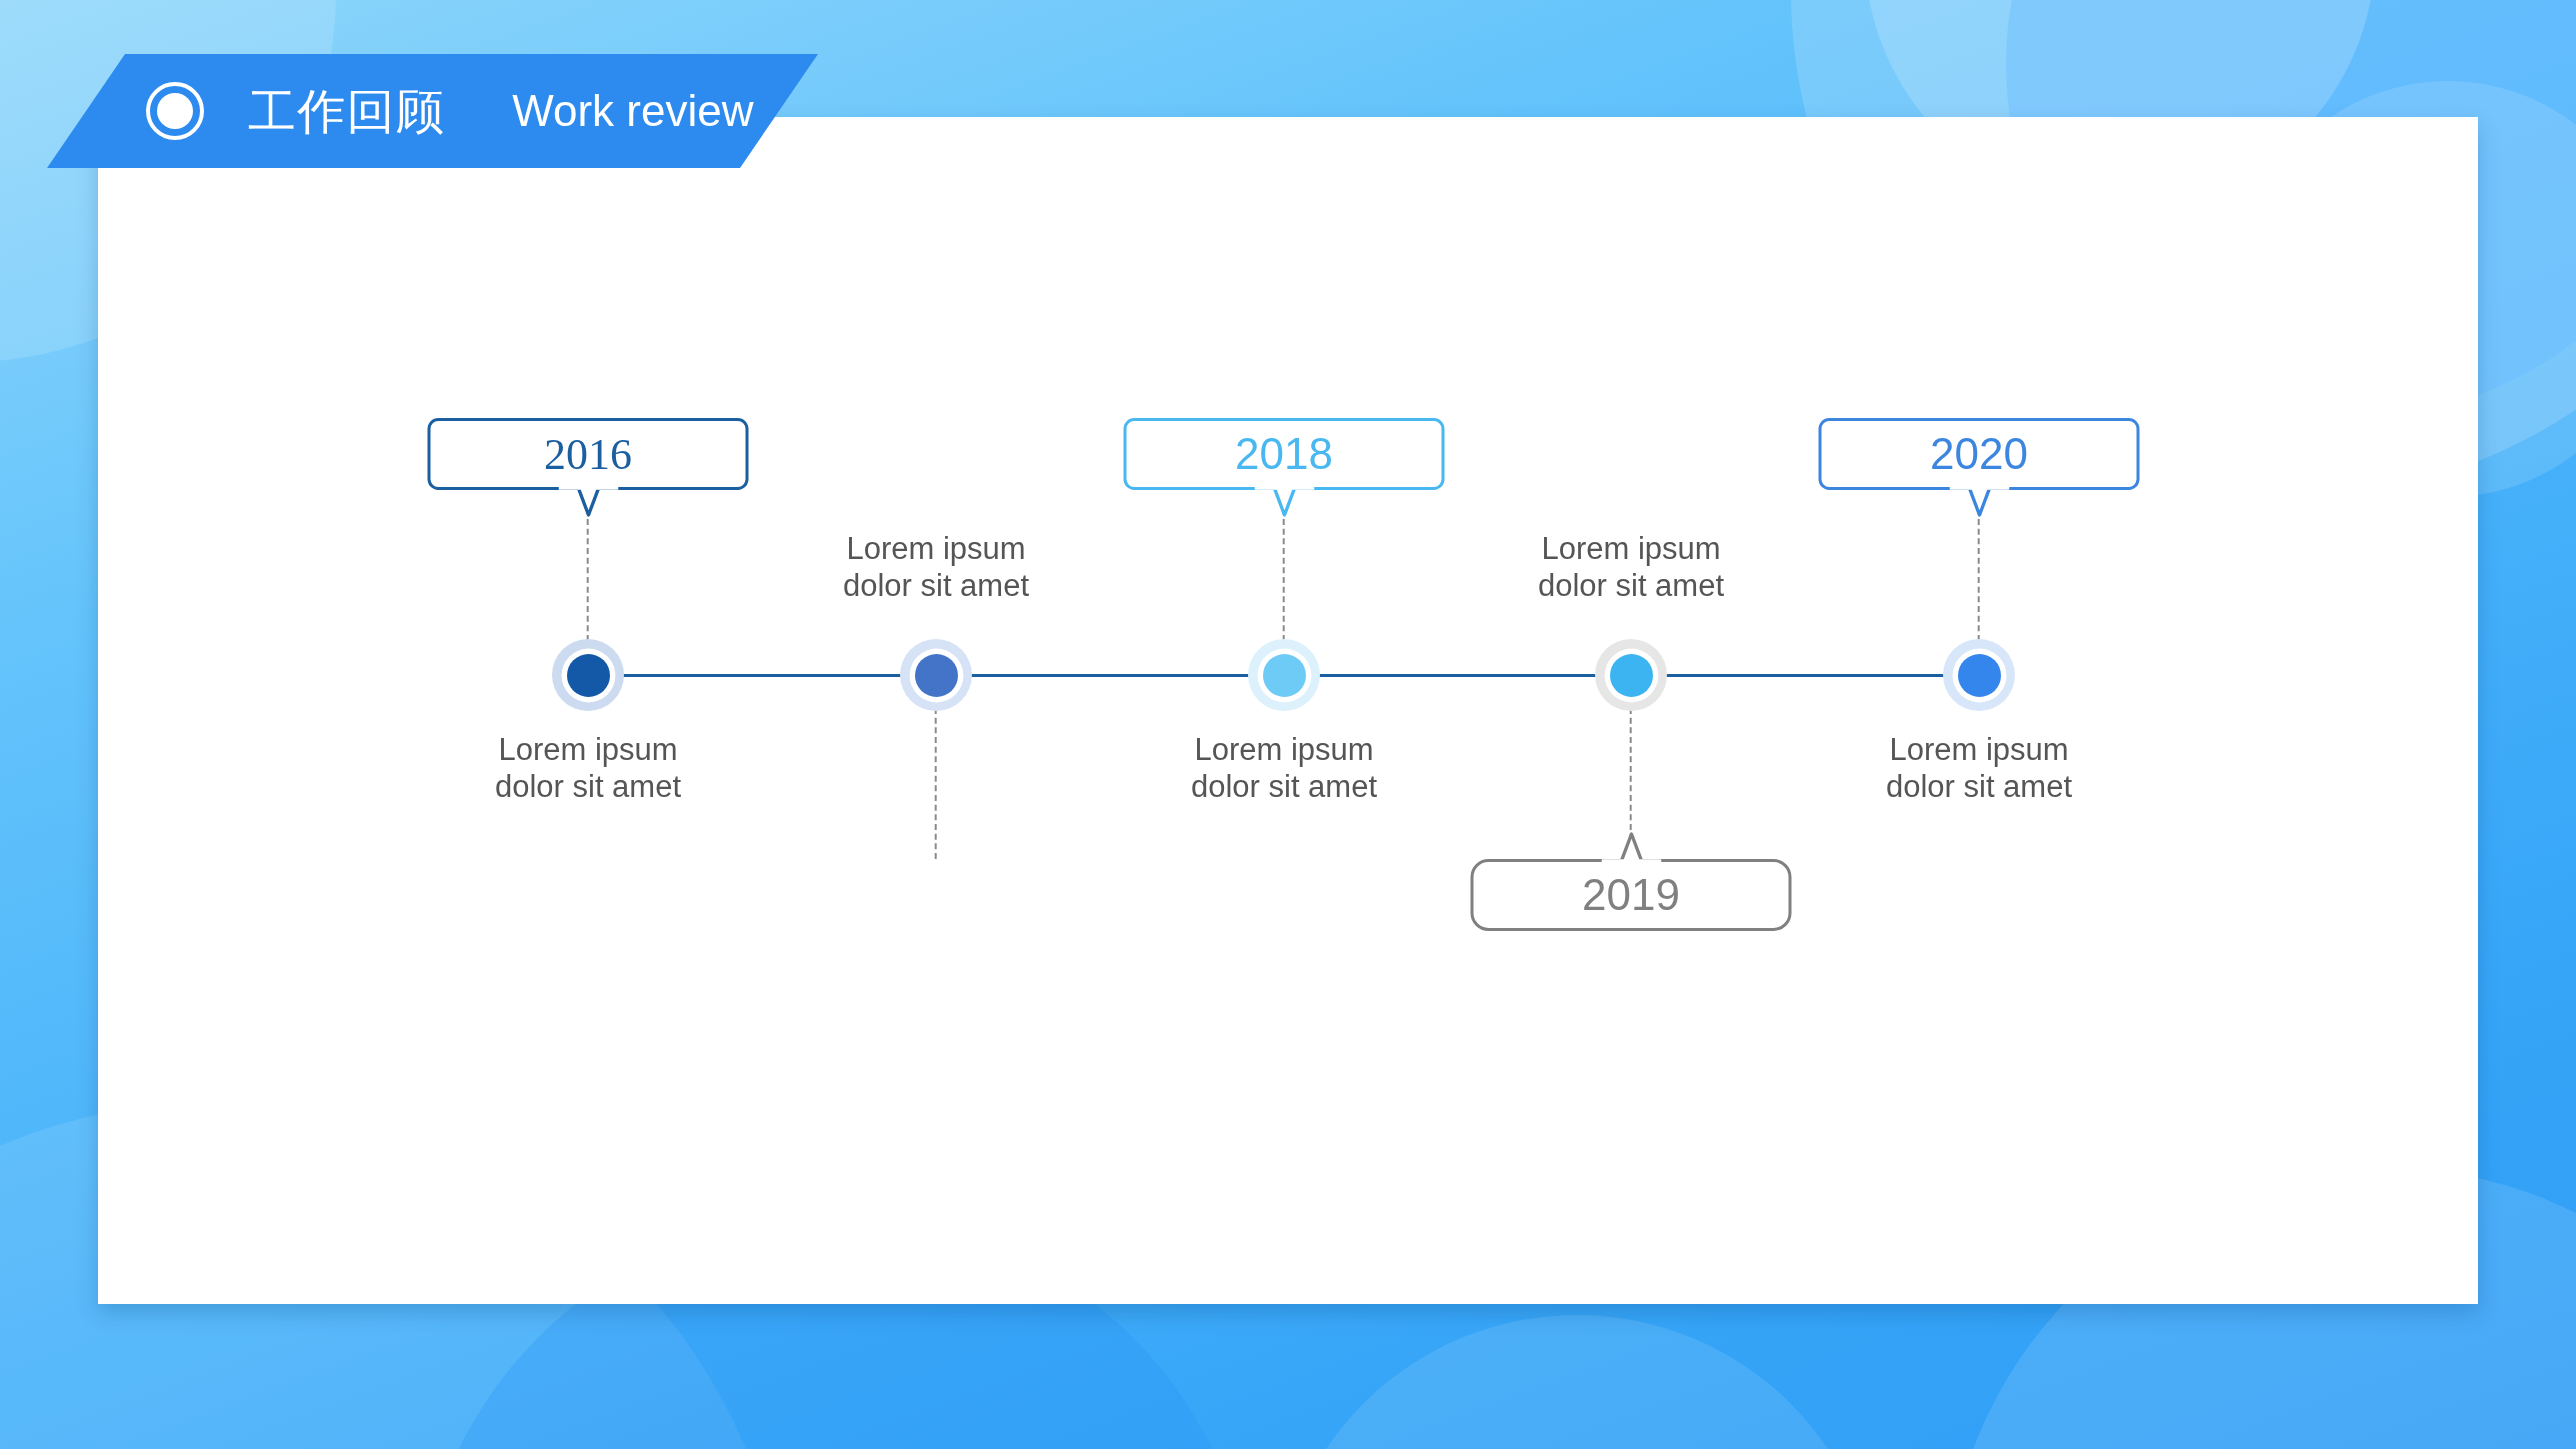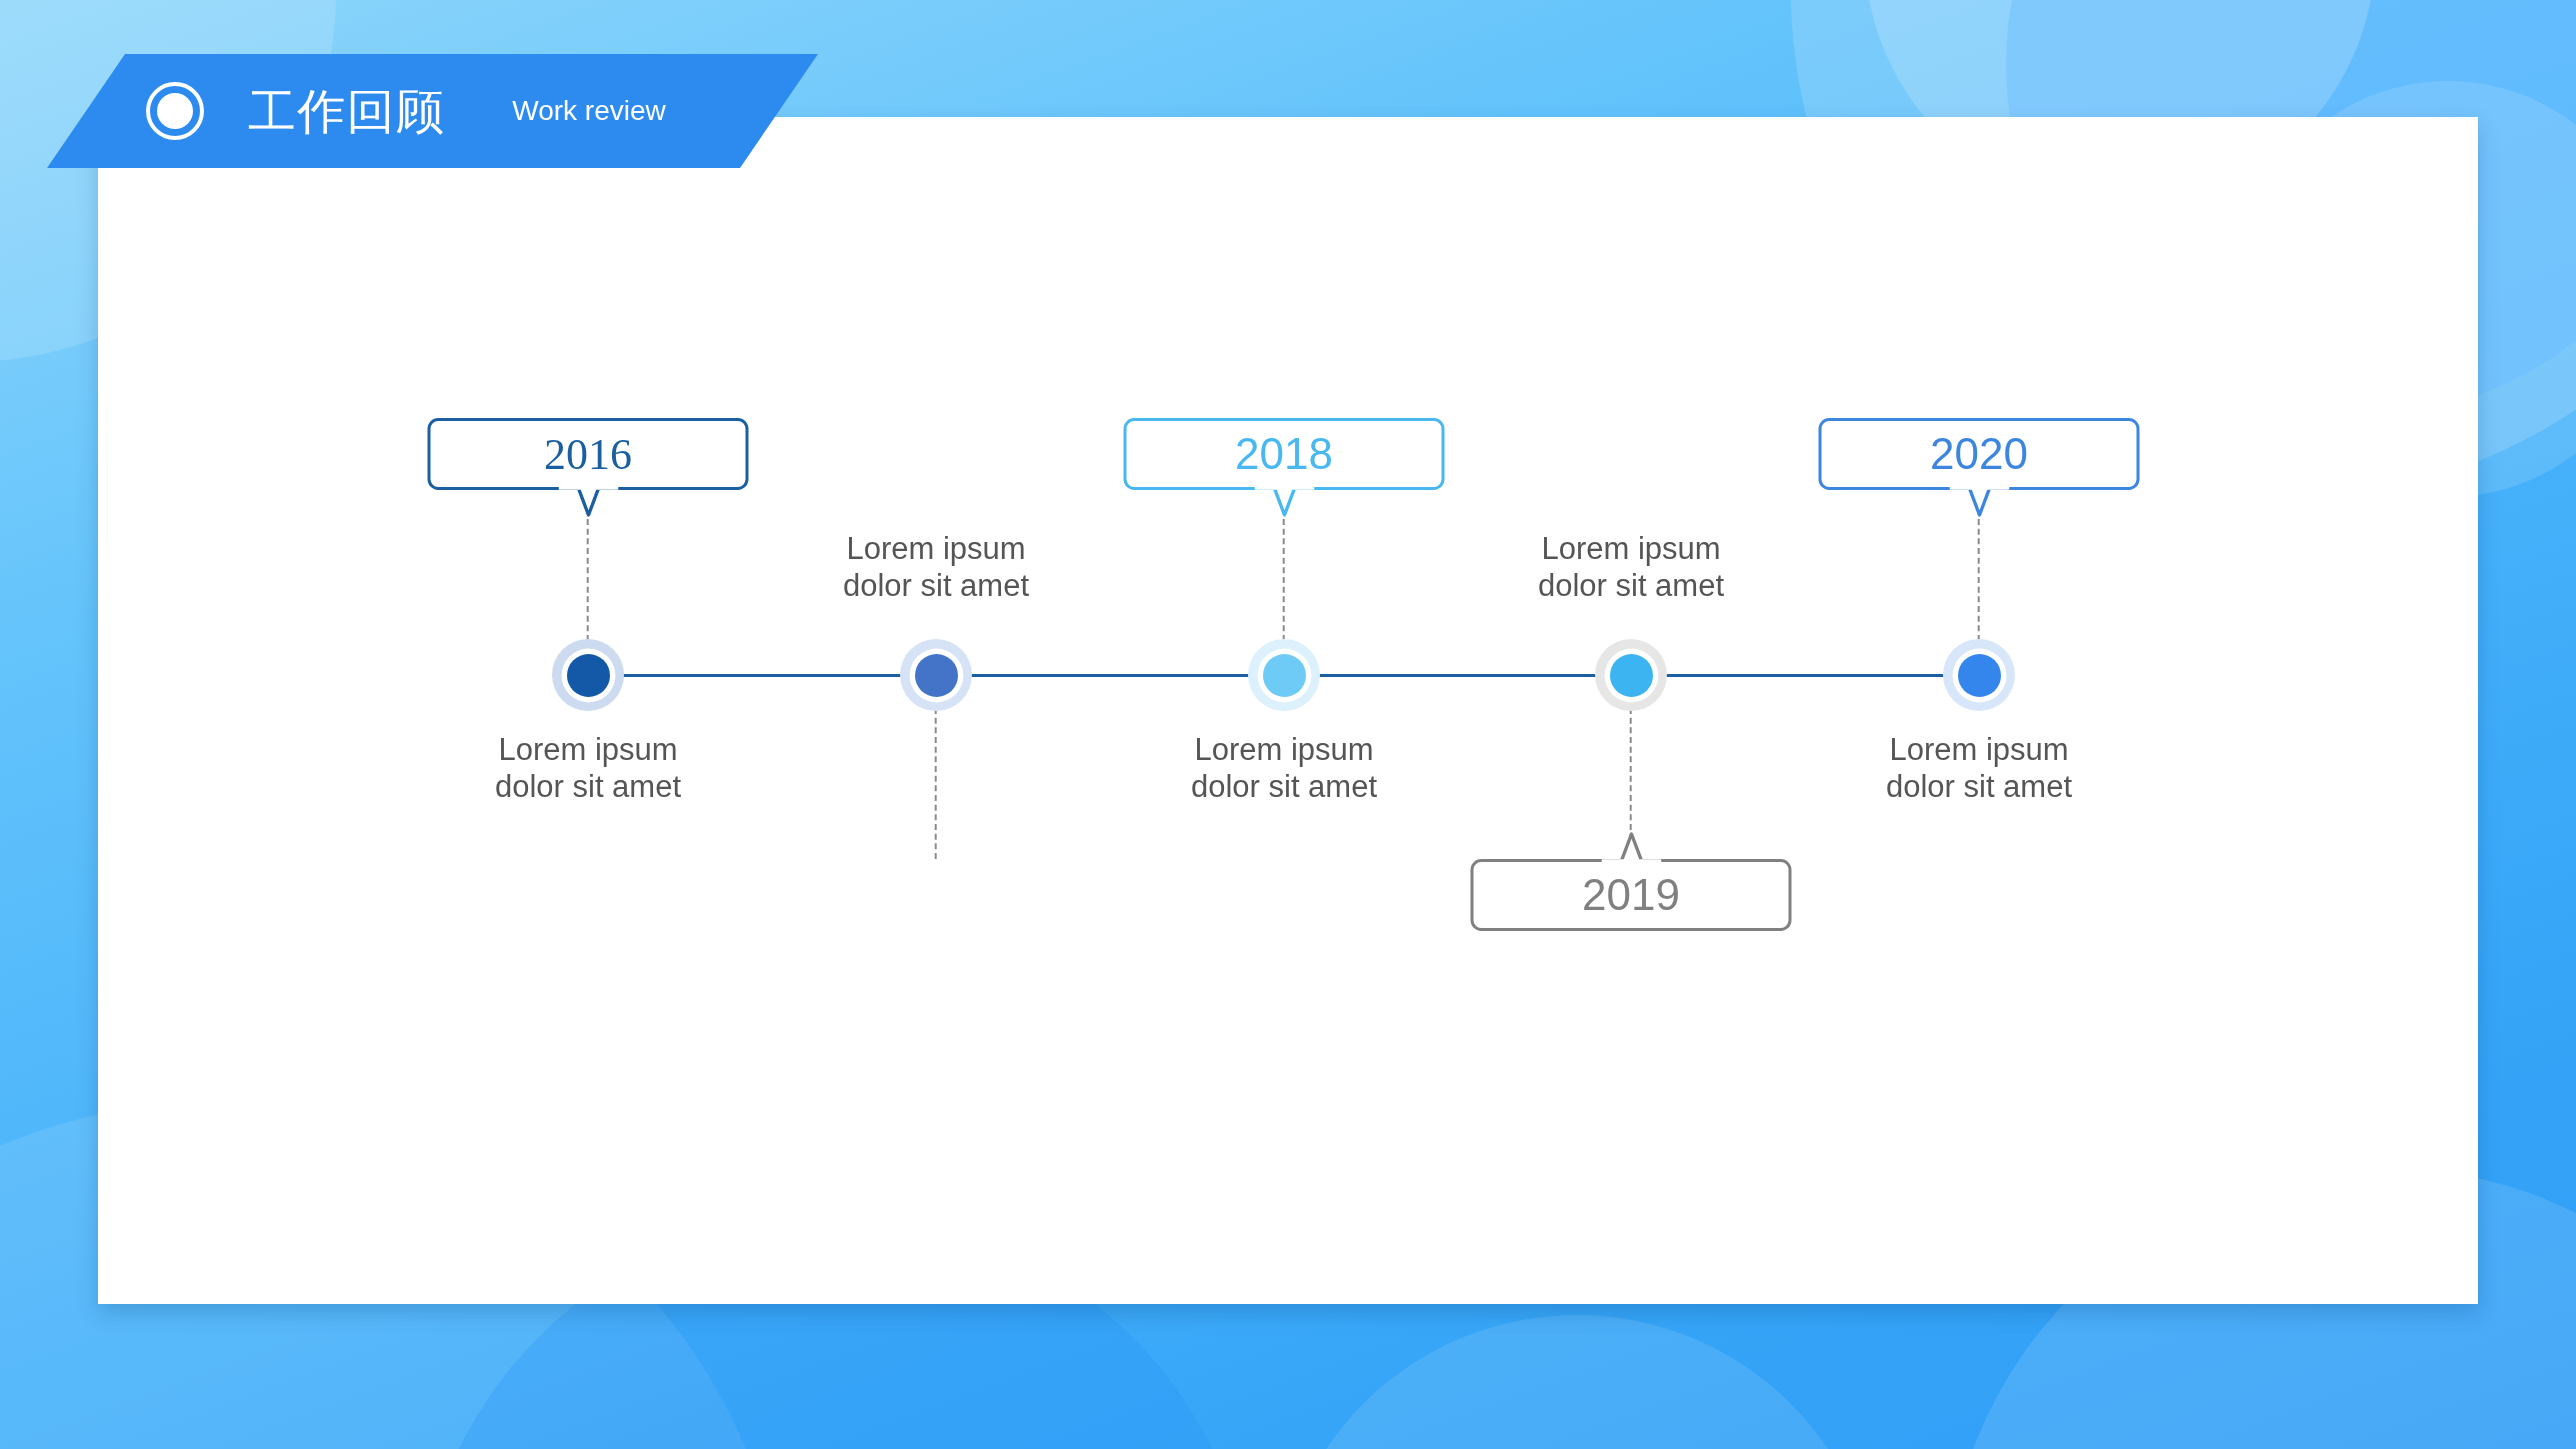--- a/index.html
+++ b/index.html
@@ -118,21 +118,21 @@
     color: #ffffff;
     font-size: 48px;
     line-height: 1;
     letter-spacing: 1.3px;
     font-family: "DejaVu Sans", "Liberation Sans", sans-serif;
     white-space: nowrap;
   }
   .banner-title-en {
     margin-left: 67px;
     color: #ffffff;
-    font-size: 28px;
+    font-size: 44px;
     line-height: 1;
     font-weight: 300;
     white-space: nowrap;
   }
 
   
   .timeline {
     position: absolute;
     left: 0;
     top: 0;
@@ -272,21 +272,21 @@
         </div>
       </div>
       <div class="label" style="left: 1284px; color: rgb(85, 85, 85); top: 732px;">
         <div>Lorem ipsum</div>
         <div>dolor sit amet</div>
       </div>
       <div class="node-dot-wrap" style="left: 1284px; top: 675px; background: rgb(221, 241, 253);">
         <div class="node-dot-inner" style="background: rgb(110, 203, 245);"></div>
       </div>
       <div class="leader" style="left: 1631px; border-left-color: rgb(138, 138, 138); top: 708px; height: 151px;"></div>
-      <div class="callout up" style="left: 1631px; border-color: rgb(128, 128, 128); color: rgb(128, 128, 128); top: 859px;">
+      <div class="callout up" style="left: 1631px; border-color: rgb(128, 128, 128); color: rgb(128, 128, 128); top: 859px; border-radius: 18px;">
         <span>2019</span>
         <div class="notch">
           <svg width="60" height="32" viewBox="0 0 90 48">
             <path d="M0 46 L30 46 L45 6 L60 46 L90 46" fill="#ffffff" stroke="#808080" stroke-width="5" stroke-linejoin="round" stroke-linecap="round"></path>
             <path d="M0 48 L90 48" stroke="#ffffff" stroke-width="8"></path>
           </svg>
         </div>
       </div>
       <div class="label" style="left: 1631px; color: rgb(85, 85, 85); top: 531px;">
         <div>Lorem ipsum</div>

